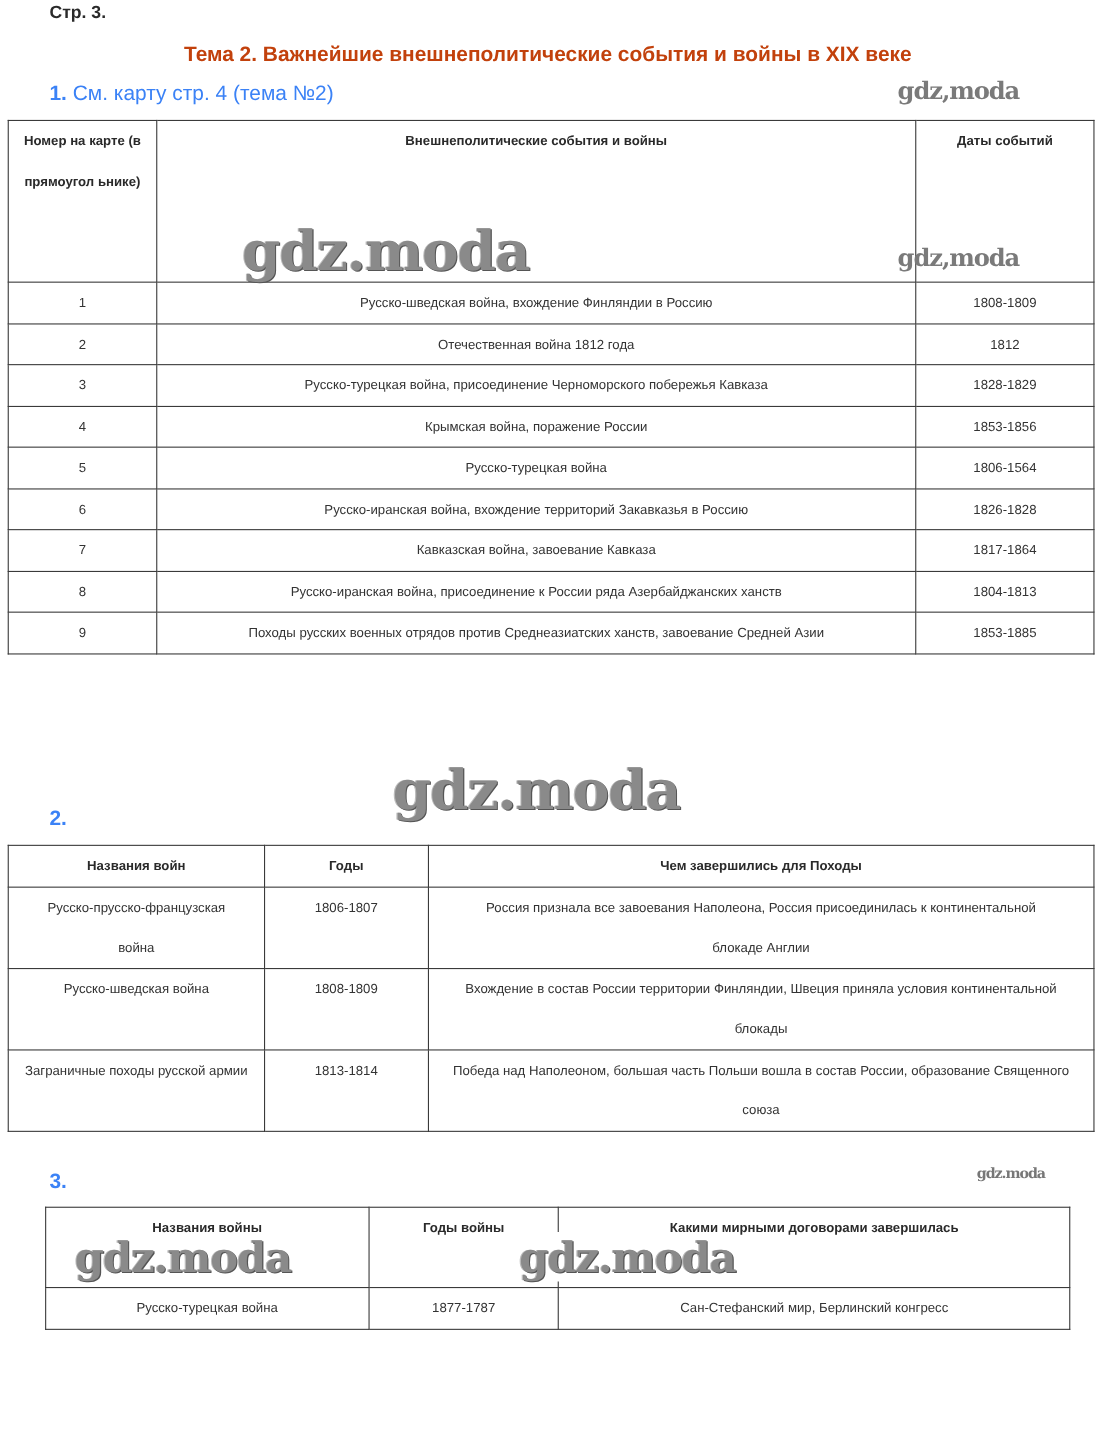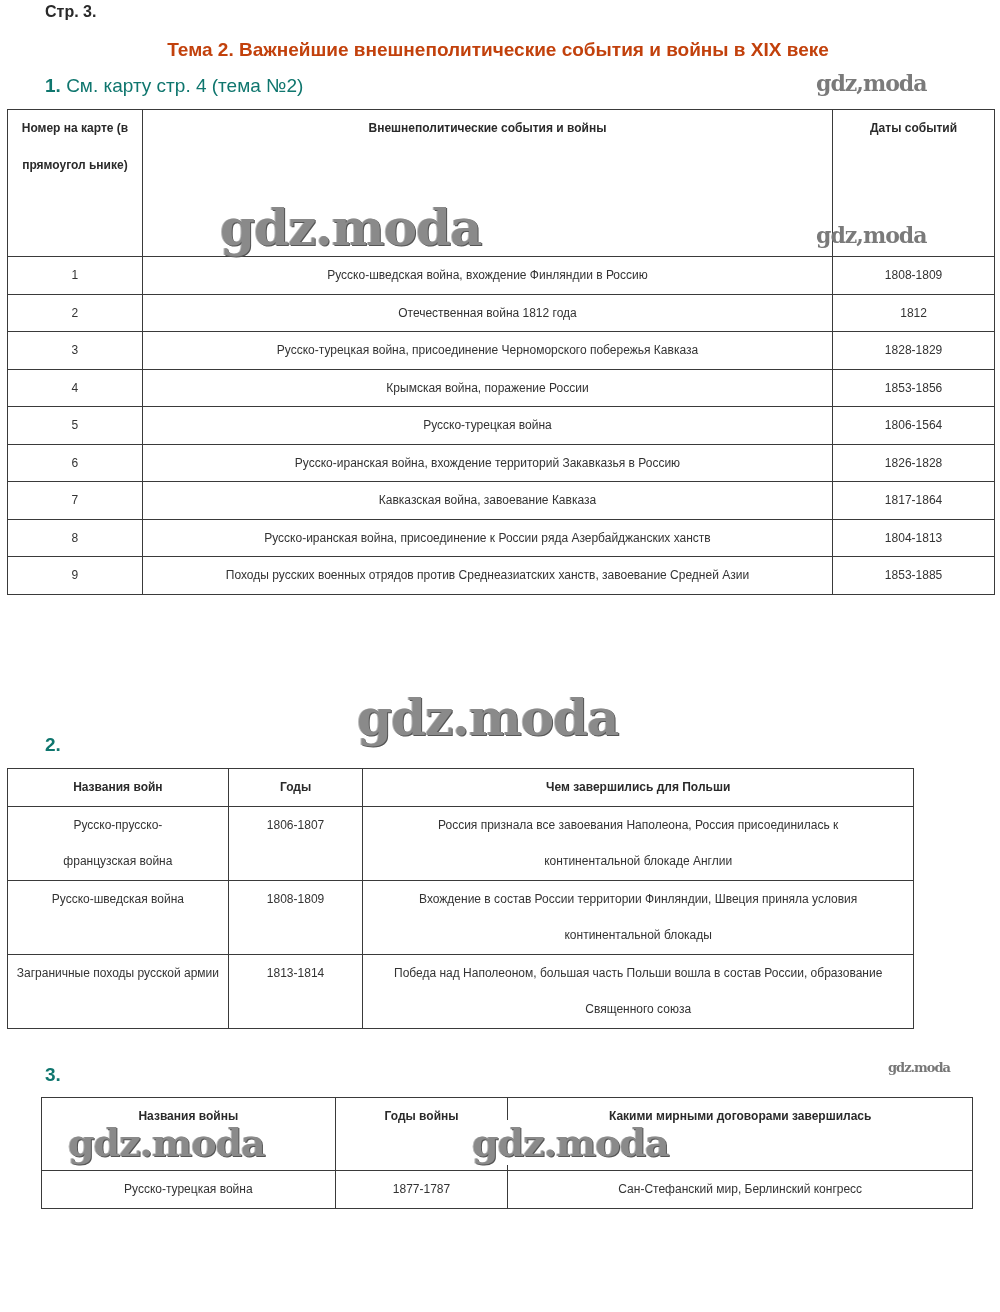--- a/index.html
+++ b/index.html
@@ -4,37 +4,37 @@
 <style>
   html, body { margin: 0; padding: 0; background: #ffffff; }
   body {
     width: 1000px; height: 1312px; position: relative; overflow: hidden;
     font-family: "Liberation Sans", sans-serif; color: #2b2b2b;
   }
   .abs { position: absolute; }
   .page-label { left: 45px; top: 3px; font-size: 16px; font-weight: bold; color: #2a2a2a; }
   .topic-title { left: 0; width: 1000px; top: 39px; text-align: center; font-size: 19px; font-weight: bold; color: #c2410c; padding-left: 0; }
   .topic-title span { position: relative; left: -2px; }
-  .task-label { left: 45px; font-size: 19px; color: #0f766e; }
+  .task-label { left: 45px; font-size: 19px; color: #3b82f6; }
   .task-label b { font-weight: bold; }
 
   table { border-collapse: collapse; position: absolute; font-size: 12px; color: #333; }
   td, th { border: 1px solid #3a3a3a; padding: 0; vertical-align: top; text-align: center; line-height: 36.5px; }
   th { font-weight: bold; color: #2a2a2a; }
 
   
   #t1 { left: 7px; top: 109px; width: 988px; }
   #t1 col.c1 { width: 135px; }
   #t1 col.c2 { width: 691px; }
   #t1 col.c3 { width: 162px; }
   #t1 th { height: 146px; }
   #t1 td { padding-top: 0; }
 
   
-  #t2 { left: 7px; top: 768px; width: 907px; }
+  #t2 { left: 7px; top: 768px; width: 988px; }
   #t2 col.c1 { width: 233px; }
   #t2 col.c2 { width: 149px; }
   #t2 col.c3 { width: 606px; }
   #t2 th { height: 36px; }
 
   
   #t3 { left: 41px; top: 1097px; width: 932px; }
   #t3 col.c1 { width: 294px; }
   #t3 col.c2 { width: 173px; }
   #t3 col.c3 { width: 465px; }
@@ -129,21 +129,21 @@
 <table id="t2">
   <colgroup>
       <col class="c1">
       <col class="c2">
       <col class="c3">
     </colgroup>
   <tbody>
       <tr>
     <th>Названия войн</th>
     <th>Годы</th>
-    <th>Чем завершились для Польши</th>
+    <th>Чем завершились для Походы</th>
   </tr>
   <tr>
     <td style="padding:0 30px;">Русско-прусско-французская война</td>
     <td>1806-1807</td>
     <td style="padding:0 30px;">Россия признала все завоевания Наполеона, Россия присоединилась к континентальной блокаде Англии</td>
   </tr>
   <tr>
     <td style="padding:0 30px;">Русско-шведская война</td>
     <td>1808-1809</td>
     <td style="padding:0 30px;">Вхождение в состав России территории Финляндии, Швеция приняла условия континентальной блокады</td>

